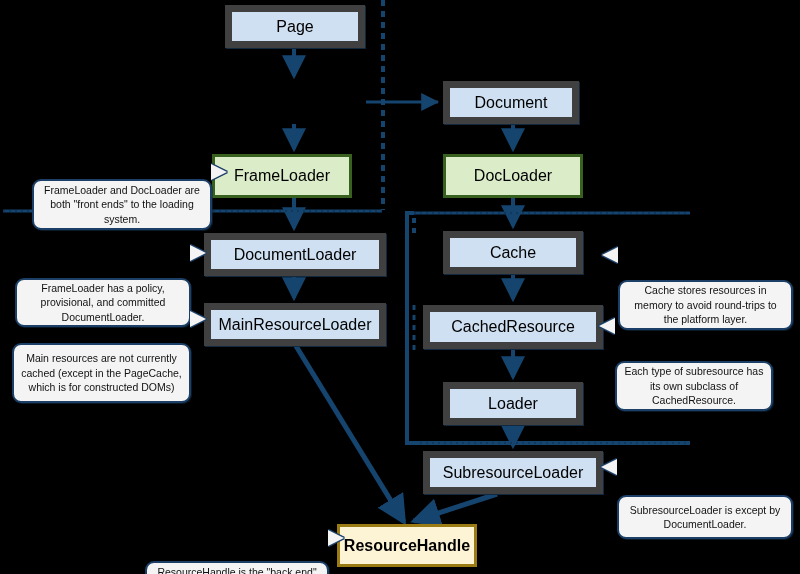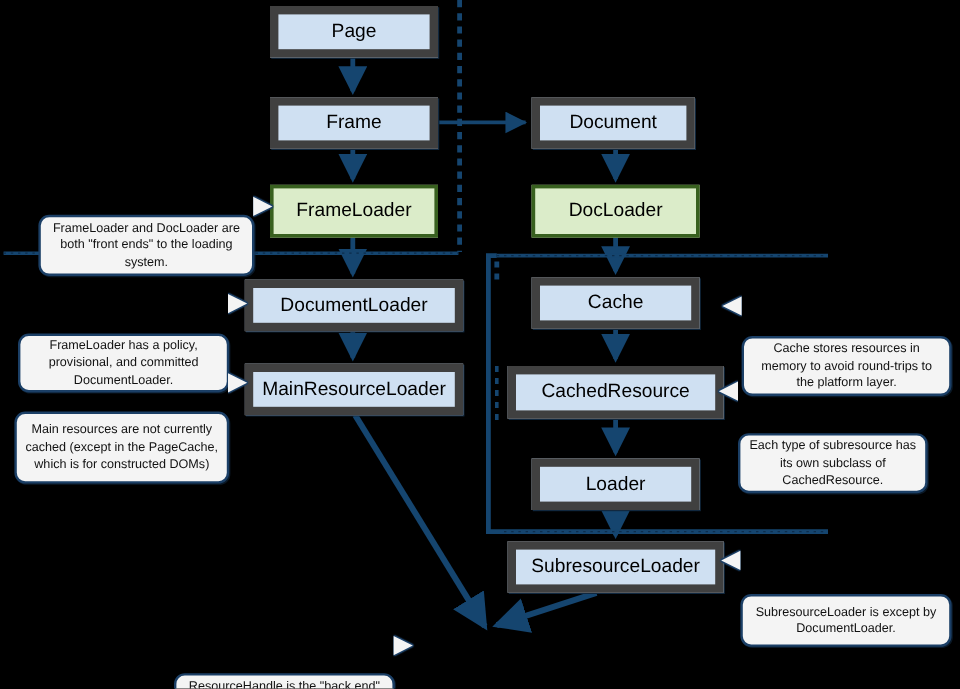--- a/index.html
+++ b/index.html
@@ -142,29 +142,26 @@
 
     <line x1="3" y1="211" x2="382" y2="211" stroke="#0d2d4c" stroke-width="1" stroke-dasharray="2 4"></line>
     <line x1="414" y1="213" x2="690" y2="213" stroke="#0d2d4c" stroke-width="1" stroke-dasharray="2 4"></line>
     <line x1="420" y1="443" x2="690" y2="443" stroke="#0d2d4c" stroke-width="1" stroke-dasharray="2 4"></line>
   </svg>
 
   <div class="node node-blue" style="left:225px; top:5px; width:140px; height:43px;">
     <span>Page</span>
   </div>
 
-  <div class="node node-blue" style="left:225px; top:81px; width:140px; height:43px;">
-    <span>Frame</span>
-  </div>
 
   <div class="node node-blue" style="left:443px; top:81px; width:136px; height:43px;">
     <span>Document</span>
   </div>
 
-  <div class="node node-green" style="left:225px; top:154px; width:140px; height:44px;">
+  <div class="node node-green" style="left:212px; top:154px; width:140px; height:44px;">
     <span>FrameLoader</span>
   </div>
 
   <div class="node node-green" style="left:443px; top:154px; width:140px; height:44px;">
     <span>DocLoader</span>
   </div>
 
   <div class="node node-blue" style="left:204px; top:233px; width:182px; height:43px;">
     <span>DocumentLoader</span>
   </div>
@@ -182,20 +179,23 @@
   </div>
 
   <div class="node node-blue" style="left:443px; top:382px; width:140px; height:43px;">
     <span>Loader</span>
   </div>
 
   <div class="node node-blue" style="left:423px; top:451px; width:180px; height:43px;">
     <span>SubresourceLoader</span>
   </div>
 
+  <div class="node node-yellow" style="left:337px; top:524px; width:140px; height:43px;">
+    <span>ResourceHandle</span>
+  </div>
 
   <div class="callout" style="left:32px; top:136px; width:180px; height:51px;">
     <span class="txt">FrameLoader and DocLoader are both "front ends" to the loading system.</span>
   </div>
   <div class="tail tail-right" style="left:211px; top:164px;"></div>
 
   <div class="callout" style="left:15px; top:235px; width:176px; height:49px;">
     <span class="txt">FrameLoader has a policy, provisional, and committed DocumentLoader.</span>
   </div>
   <div class="tail tail-right" style="left:190px; top:245px;"></div>

